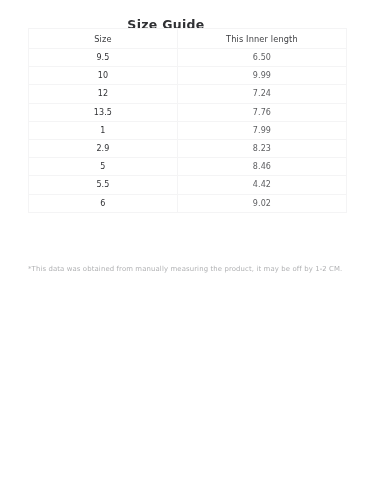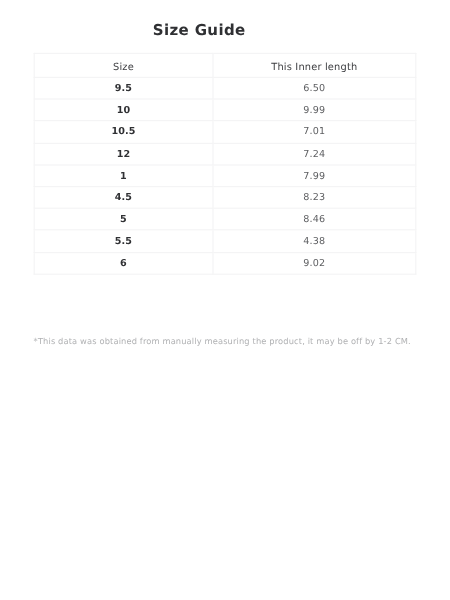--- a/index.html
+++ b/index.html
@@ -34,21 +34,21 @@
     font-size: 12.5px;
     font-weight: bold;
     color: #2f3033;
     letter-spacing: 0.3px;
     line-height: 16px;
   }
 
   
   .size-table-wrap {
     position: absolute;
-    top: 44px;
+    top: 28px;
     left: 28px;
     width: 319px;
   }
 
   table.size-table {
     width: 100%;
     border-collapse: collapse;
     table-layout: fixed;
     background: #ffffff;
   }
@@ -70,36 +70,36 @@
   table.size-table th {
     font-size: 8.2px;
     font-weight: normal;
     color: #3c3d40;
     letter-spacing: 0.15px;
     height: 19px;
   }
 
   table.size-table td.cell-size {
     font-size: 8px;
-    font-weight: bold;
+    font-weight: normal;
     color: #303134;
     letter-spacing: 0.1px;
   }
 
   table.size-table td.cell-length {
     font-size: 8px;
     font-weight: normal;
     color: #5d5e61;
     letter-spacing: 0.1px;
   }
 
   
   .table-footnote {
     position: absolute;
-    top: 280px;
+    top: 264px;
     left: 28px;
     width: 330px;
     font-size: 6.9px;
     font-weight: normal;
     color: #b0b1b3;
     letter-spacing: 0.12px;
     line-height: 10px;
     text-align: left;
     white-space: nowrap;
   }
@@ -126,42 +126,42 @@
       <tbody id="size-table-body">
       <tr>
             <td class="cell-size">9.5</td>
             <td class="cell-length">6.50</td>
           </tr>
           <tr>
             <td class="cell-size">10</td>
             <td class="cell-length">9.99</td>
           </tr>
           <tr>
-            <td class="cell-size">10.5</td>
-            <td class="cell-length">7.01</td>
+            <td class="cell-size">12</td>
+            <td class="cell-length">7.24</td>
           </tr>
           <tr>
-            <td class="cell-size">12</td>
-            <td class="cell-length">7.24</td>
+            <td class="cell-size">13.5</td>
+            <td class="cell-length">7.76</td>
           </tr>
           <tr>
             <td class="cell-size">1</td>
             <td class="cell-length">7.99</td>
           </tr>
           <tr>
-            <td class="cell-size">4.5</td>
+            <td class="cell-size">2.9</td>
             <td class="cell-length">8.23</td>
           </tr>
           <tr>
             <td class="cell-size">5</td>
             <td class="cell-length">8.46</td>
           </tr>
           <tr>
             <td class="cell-size">5.5</td>
-            <td class="cell-length">4.38</td>
+            <td class="cell-length">4.42</td>
           </tr>
           <tr>
             <td class="cell-size">6</td>
             <td class="cell-length">9.02</td>
           </tr>
         </tbody>
     </table>
   </div>
 
   <div class="table-footnote">*This data was obtained from manually measuring the product, it may be off by 1-2 CM.</div>

